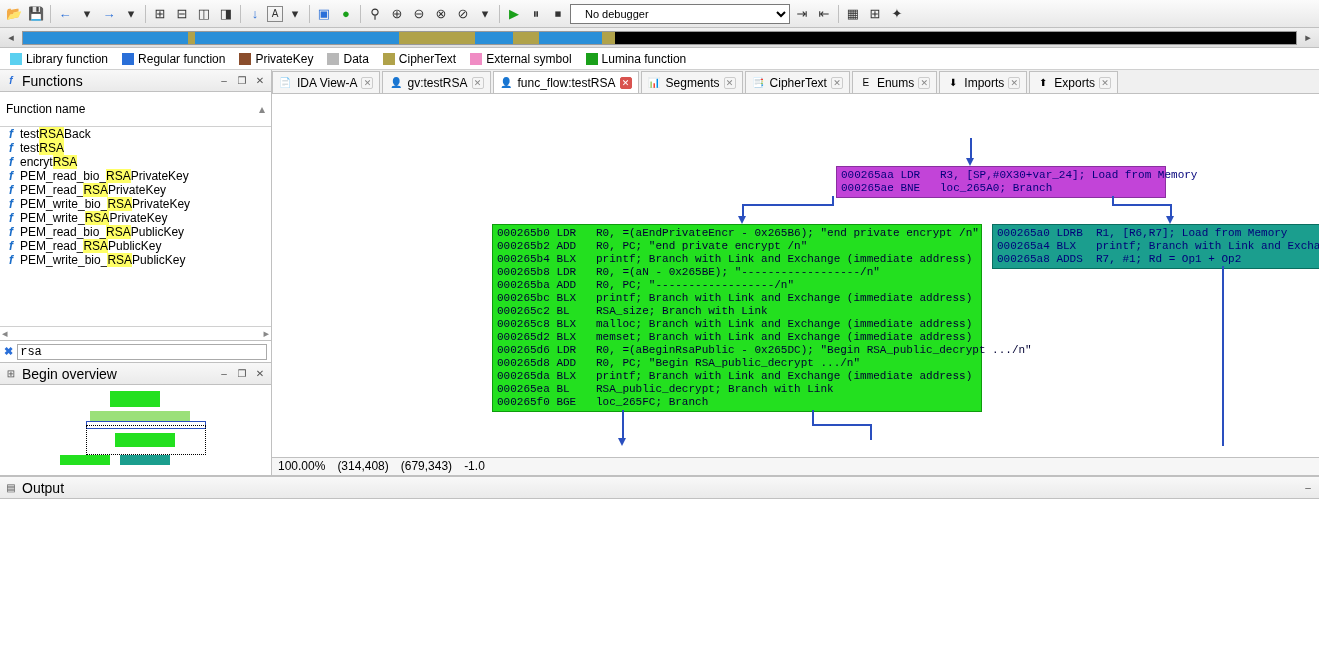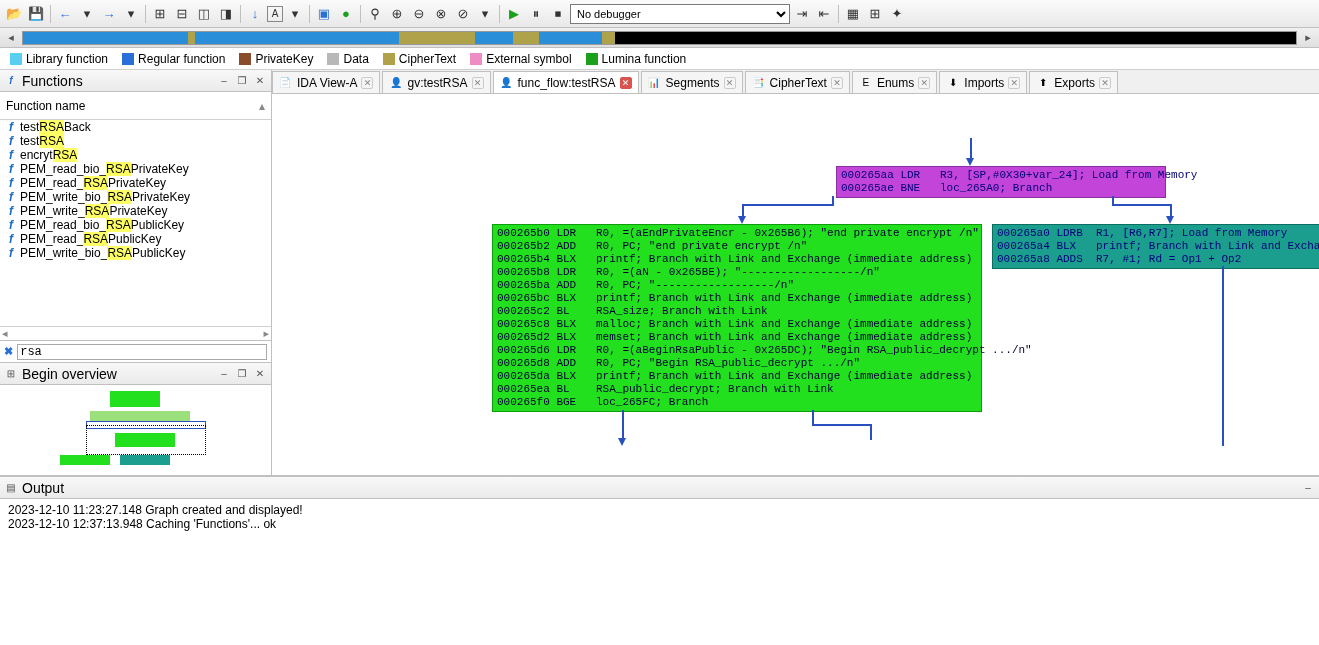--- a/index.html
+++ b/index.html
@@ -1,37 +1,37 @@
 <!DOCTYPE html>
 <html><head>
 <meta charset="utf-8">
 <style>
 * { box-sizing: border-box; margin: 0; padding: 0; font-family: "Segoe UI", Tahoma, sans-serif; }
 body { width: 1319px; height: 645px; background: #fff; overflow: hidden; font-size: 11px; }
 
 .toolbar { height: 28px; background: linear-gradient(#fbfbfb,#e8e8e8); border-bottom: 1px solid #c0c0c0; display: flex; align-items: center; padding: 0 4px; gap: 2px; }
 .tb-btn { width: 20px; height: 20px; display: inline-flex; align-items: center; justify-content: center; cursor: pointer; font-size: 13px; color:#333; }
 .tb-sep { width: 1px; height: 18px; background: #c0c0c0; margin: 0 2px; }
-.dbg-select { width: 220px; height: 20px; font-size: 11px; background:#fff; border:1px solid #7a7a7a; padding:0 2px;}
+.dbg-select { width: 220px; height: 20px; font-size: 11px; background:#fff; border:1px solid #7a7a7a; padding:0 10px;}
 
 .navbar { height: 20px; background: linear-gradient(#f0f0f0,#e0e0e0); border-bottom: 1px solid #c0c0c0; display: flex; align-items: center; padding: 0 4px; }
 .navbar .arrow { width:14px; text-align:center; color:#555; cursor:pointer; }
 .navstrip { flex:1; height:14px; display:flex; margin:0 4px; border:1px solid #999; }
 .navseg { height:100%; }
 
 .legend { height: 22px; display: flex; align-items: center; padding: 0 10px; gap: 4px; border-bottom:1px solid #d0d0d0; font-size:12px;}
 .legend-item { display:flex; align-items:center; gap:4px; margin-right:10px;}
 .legend-sw { width:12px; height:12px; }
 
 .main { display:flex; height: calc(645px - 28px - 20px - 22px - 170px); }
 .left { width:272px; border-right:1px solid #c0c0c0; display:flex; flex-direction:column; }
 .panel-head { height:22px; background:linear-gradient(#f8f8f8,#eaeaea); display:flex; align-items:center; padding:0 4px; gap:4px; border-bottom:1px solid #c0c0c0;}
 .panel-head .title { flex:1; font-size:14px;}
 .panel-btn { width:14px; height:14px; display:inline-flex; align-items:center; justify-content:center; cursor:pointer; color:#555; font-size:10px;}
-.func-header { height:28px; background:#fff; border-bottom:1px solid #d0d0d0; padding:2px 6px; font-size:12px; display:flex; align-items:center; justify-content:space-between;}
+.func-header { height:35px; background:#fff; border-bottom:1px solid #d0d0d0; padding:2px 6px; font-size:12px; display:flex; align-items:center; justify-content:space-between;}
 .func-list { flex:1; overflow:hidden; background:#fff; font-family: "Courier New", monospace; font-size:12px;}
 .func-row { height:14px; display:flex; align-items:center; padding:0 4px; cursor:pointer;}
 .func-row .ic { width:14px; color:#1a6dc9; font-style:italic; font-weight:bold; text-align:center; margin-right:2px;}
 .func-row .nm { white-space:pre; }
 .hl { background:#ffff66; }
 .filter-row { height:22px; display:flex; align-items:center; border-top:1px solid #c0c0c0; padding:0 4px; gap:4px;}
 .filter-row input { flex:1; height:16px; font-size:12px; border:1px solid #aaa; padding:0 2px; font-family:"Courier New",monospace;}
 
 .graph-ov { border-top:1px solid #c0c0c0;}
 .ov-canvas { height:90px; position:relative; background:#fff;}
@@ -318,26 +318,28 @@
 000265a8 ADDS  R7, #1; Rd = Op1 + Op2</div>
 
       <div class="edge" style="left:350px;top:316px;width:2px;height:30px"></div>
       <div class="arrowhead" style="left:346px;top:344px"></div>
       <div class="edge" style="left:540px;top:316px;width:2px;height:16px"></div>
       <div class="edge" style="left:540px;top:330px;width:60px;height:2px"></div>
       <div class="edge" style="left:598px;top:330px;width:2px;height:16px"></div>
 
       <div class="edge" style="left:950px;top:172px;width:2px;height:180px"></div>
     </div>
+    <div class="status">
+      <span>100.00%</span>
+      <span>(314,408)</span>
+      <span>(679,343)</span>
+      <span>-1.0</span>
+    </div>
   </div>
 </div>
 
 <div class="output-wrap">
   <div class="panel-head">
     <span class="panel-btn">▤</span>
     <span class="title">Output</span>
     <span class="panel-btn">–</span>
   </div>
-  <div class="output-body" id="outputbody">
-      <div>2023-12-10 11:23:27.148 Graph created and displayed!</div>
-      <div>2023-12-10 12:37:13.948 Caching 'Functions'... ok</div>
-    </div>
 </div>
 
 </body></html>

